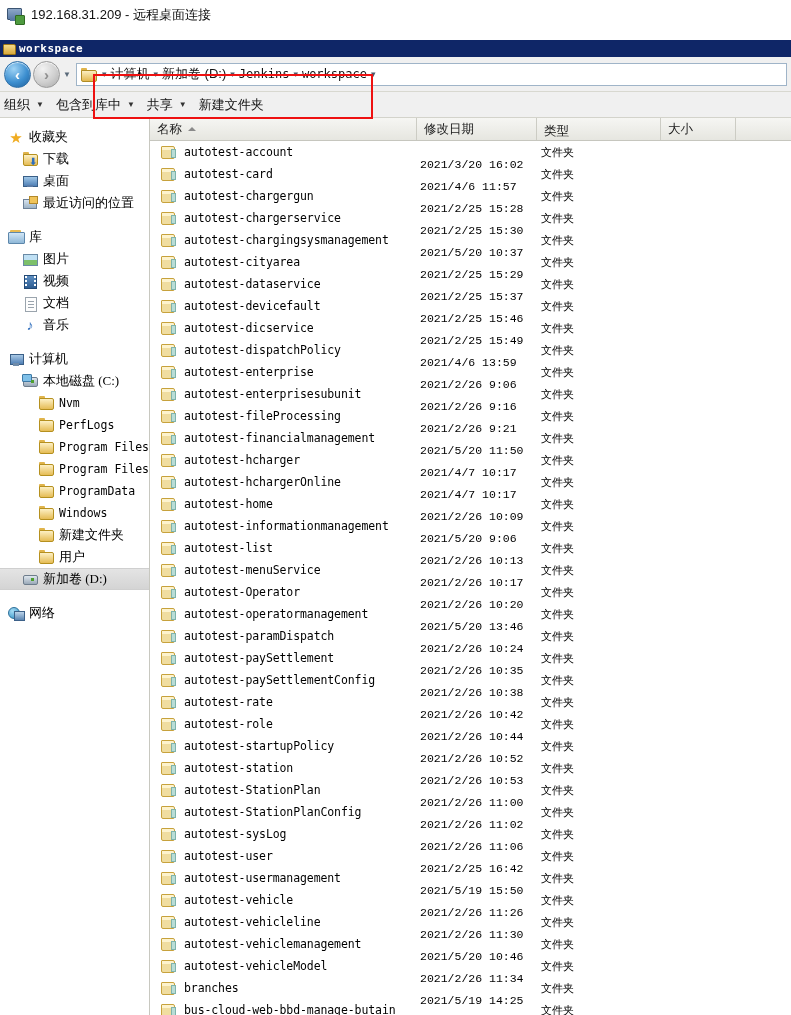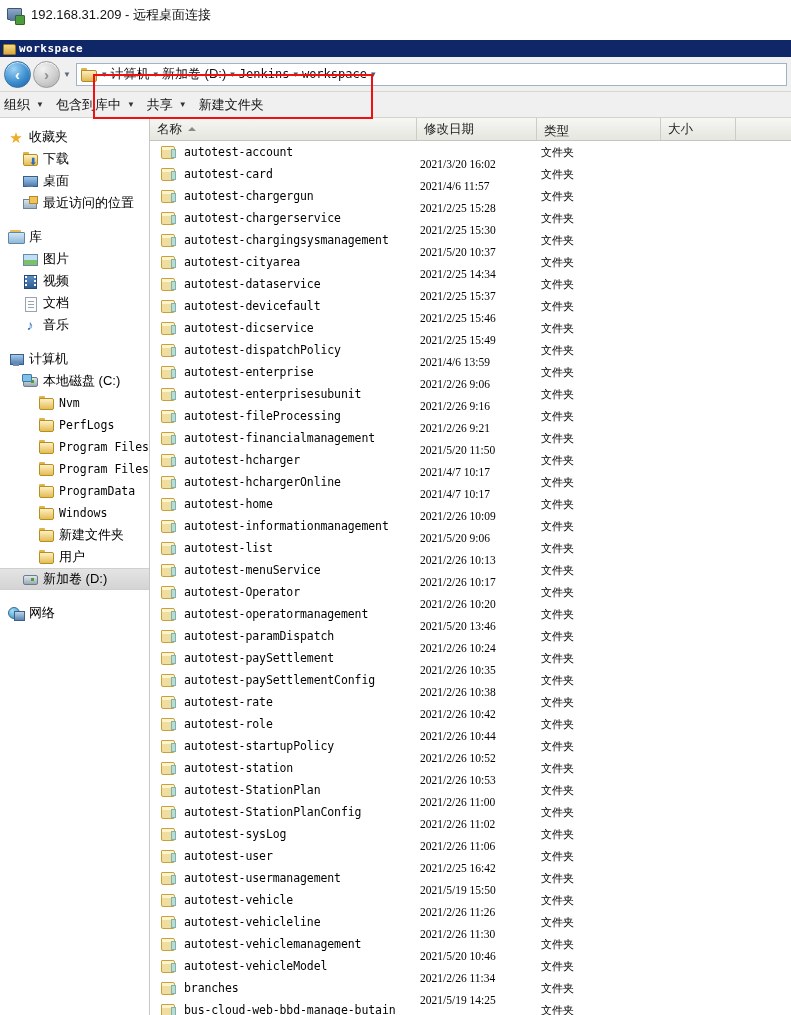--- a/index.html
+++ b/index.html
@@ -255,20 +255,21 @@
   .t-node.lvl1 { padding-left: 22px; }
   .t-node.lvl2 { padding-left: 38px; }
   .t-node.sel {
     background: linear-gradient(#e4e4e4, #d4d4d4);
     border-top: 1px solid #cfcfcf;
     border-bottom: 1px solid #cfcfcf;
   }
   .t-gap { height: 12px; }
   .t-label {
     margin-left: 5px;
+    font-family: Liberation Serif, serif;
   }
   .t-label.mono {
     font-family: "DejaVu Sans Mono", "Liberation Mono", monospace;
     font-size: 11.5px;
   }
   .t-ico { width: 16px; height: 15px; flex: none; position: relative; }
 
   
   .ic-star {
     color: #f0ac22;
@@ -475,21 +476,21 @@
   }
   .f-txt {
     font-family: "DejaVu Sans Mono", "Liberation Mono", monospace;
     font-size: 11.5px;
     color: #000;
     white-space: nowrap;
     letter-spacing: -0.1px;
   }
   .f-date {
     width: 120px;
-    font-family: Liberation Serif, serif;
+    font-family: Liberation Mono, monospace;
     font-size: 11.5px;
     color: #000;
     text-align: left;
     padding-left: 3px;
     box-sizing: border-box;
     white-space: nowrap;
     margin-top: 24px;
   }
   .f-type {
     width: 124px;
@@ -754,21 +755,21 @@
             <div class="f-size"></div>
           </div>
           <div class="frow">
             <div class="f-name">
               <span class="f-ico">
                 <span class="fb"></span>
                 <span class="fs"></span>
               </span>
               <span class="f-txt">autotest-cityarea</span>
             </div>
-            <div class="f-date">2021/2/25 14:34</div>
+            <div class="f-date">2021/2/25 15:29</div>
             <div class="f-type">文件夹</div>
             <div class="f-size"></div>
           </div>
           <div class="frow">
             <div class="f-name">
               <span class="f-ico">
                 <span class="fb"></span>
                 <span class="fs"></span>
               </span>
               <span class="f-txt">autotest-dataservice</span>

